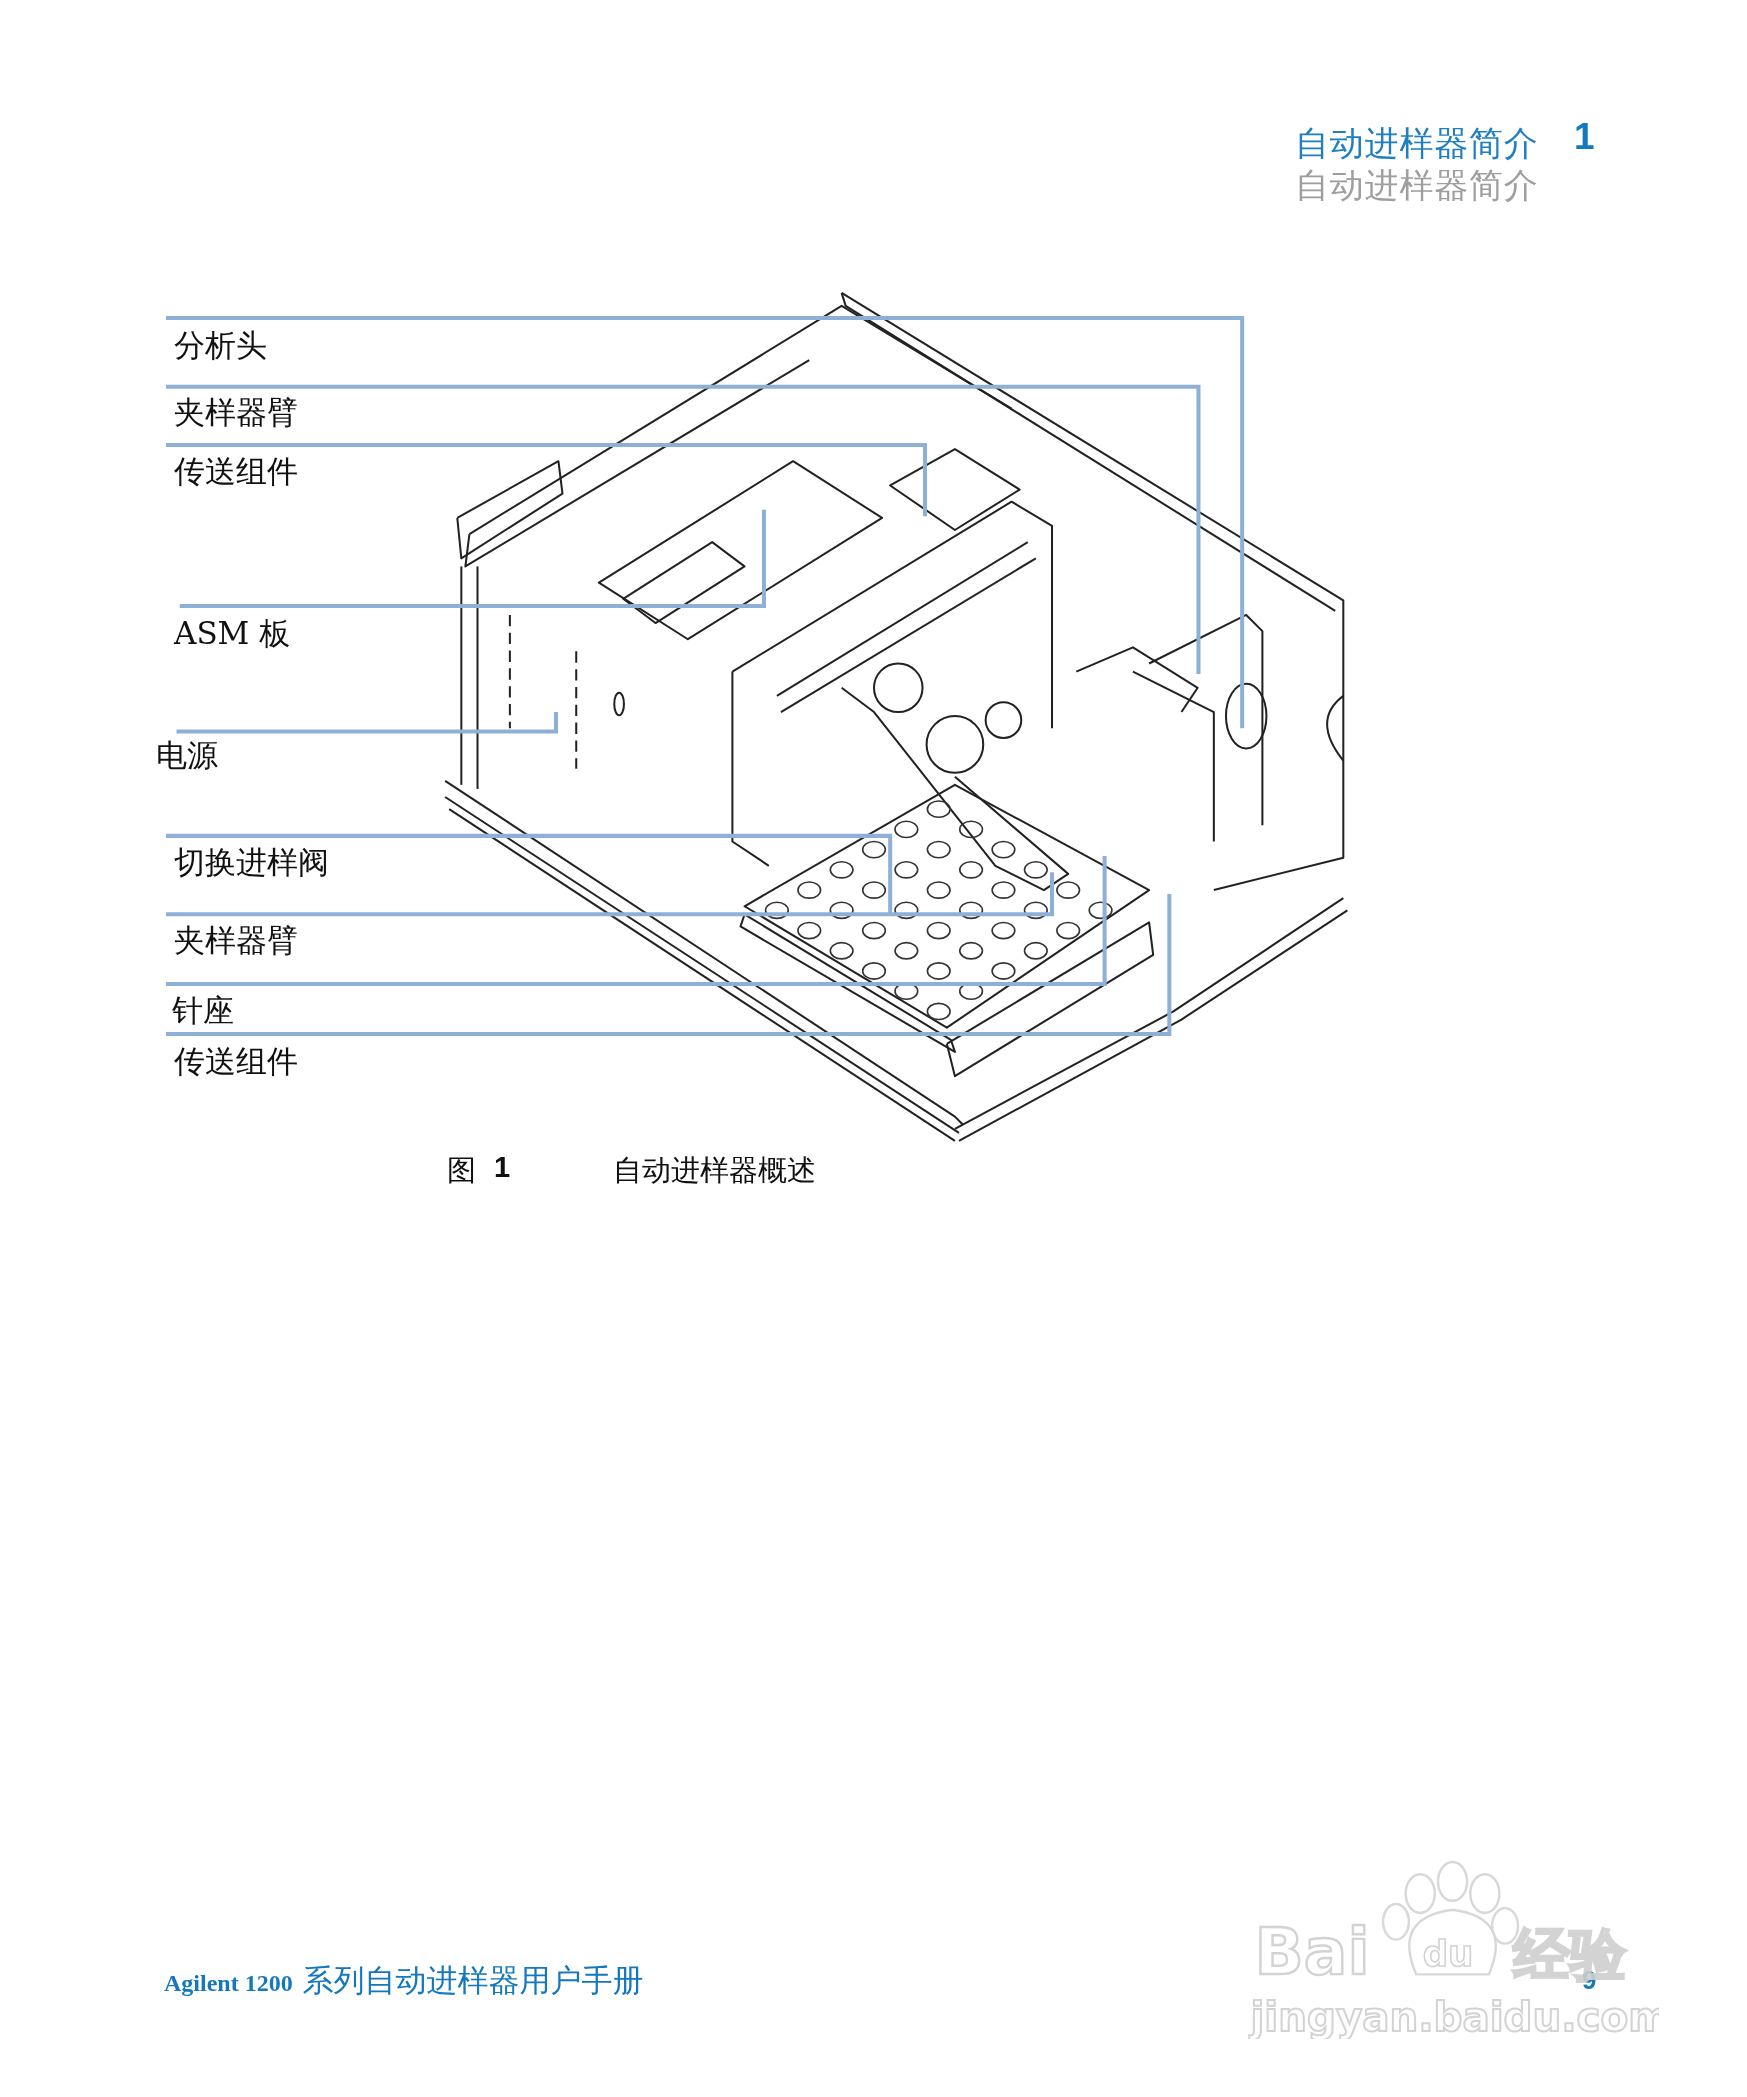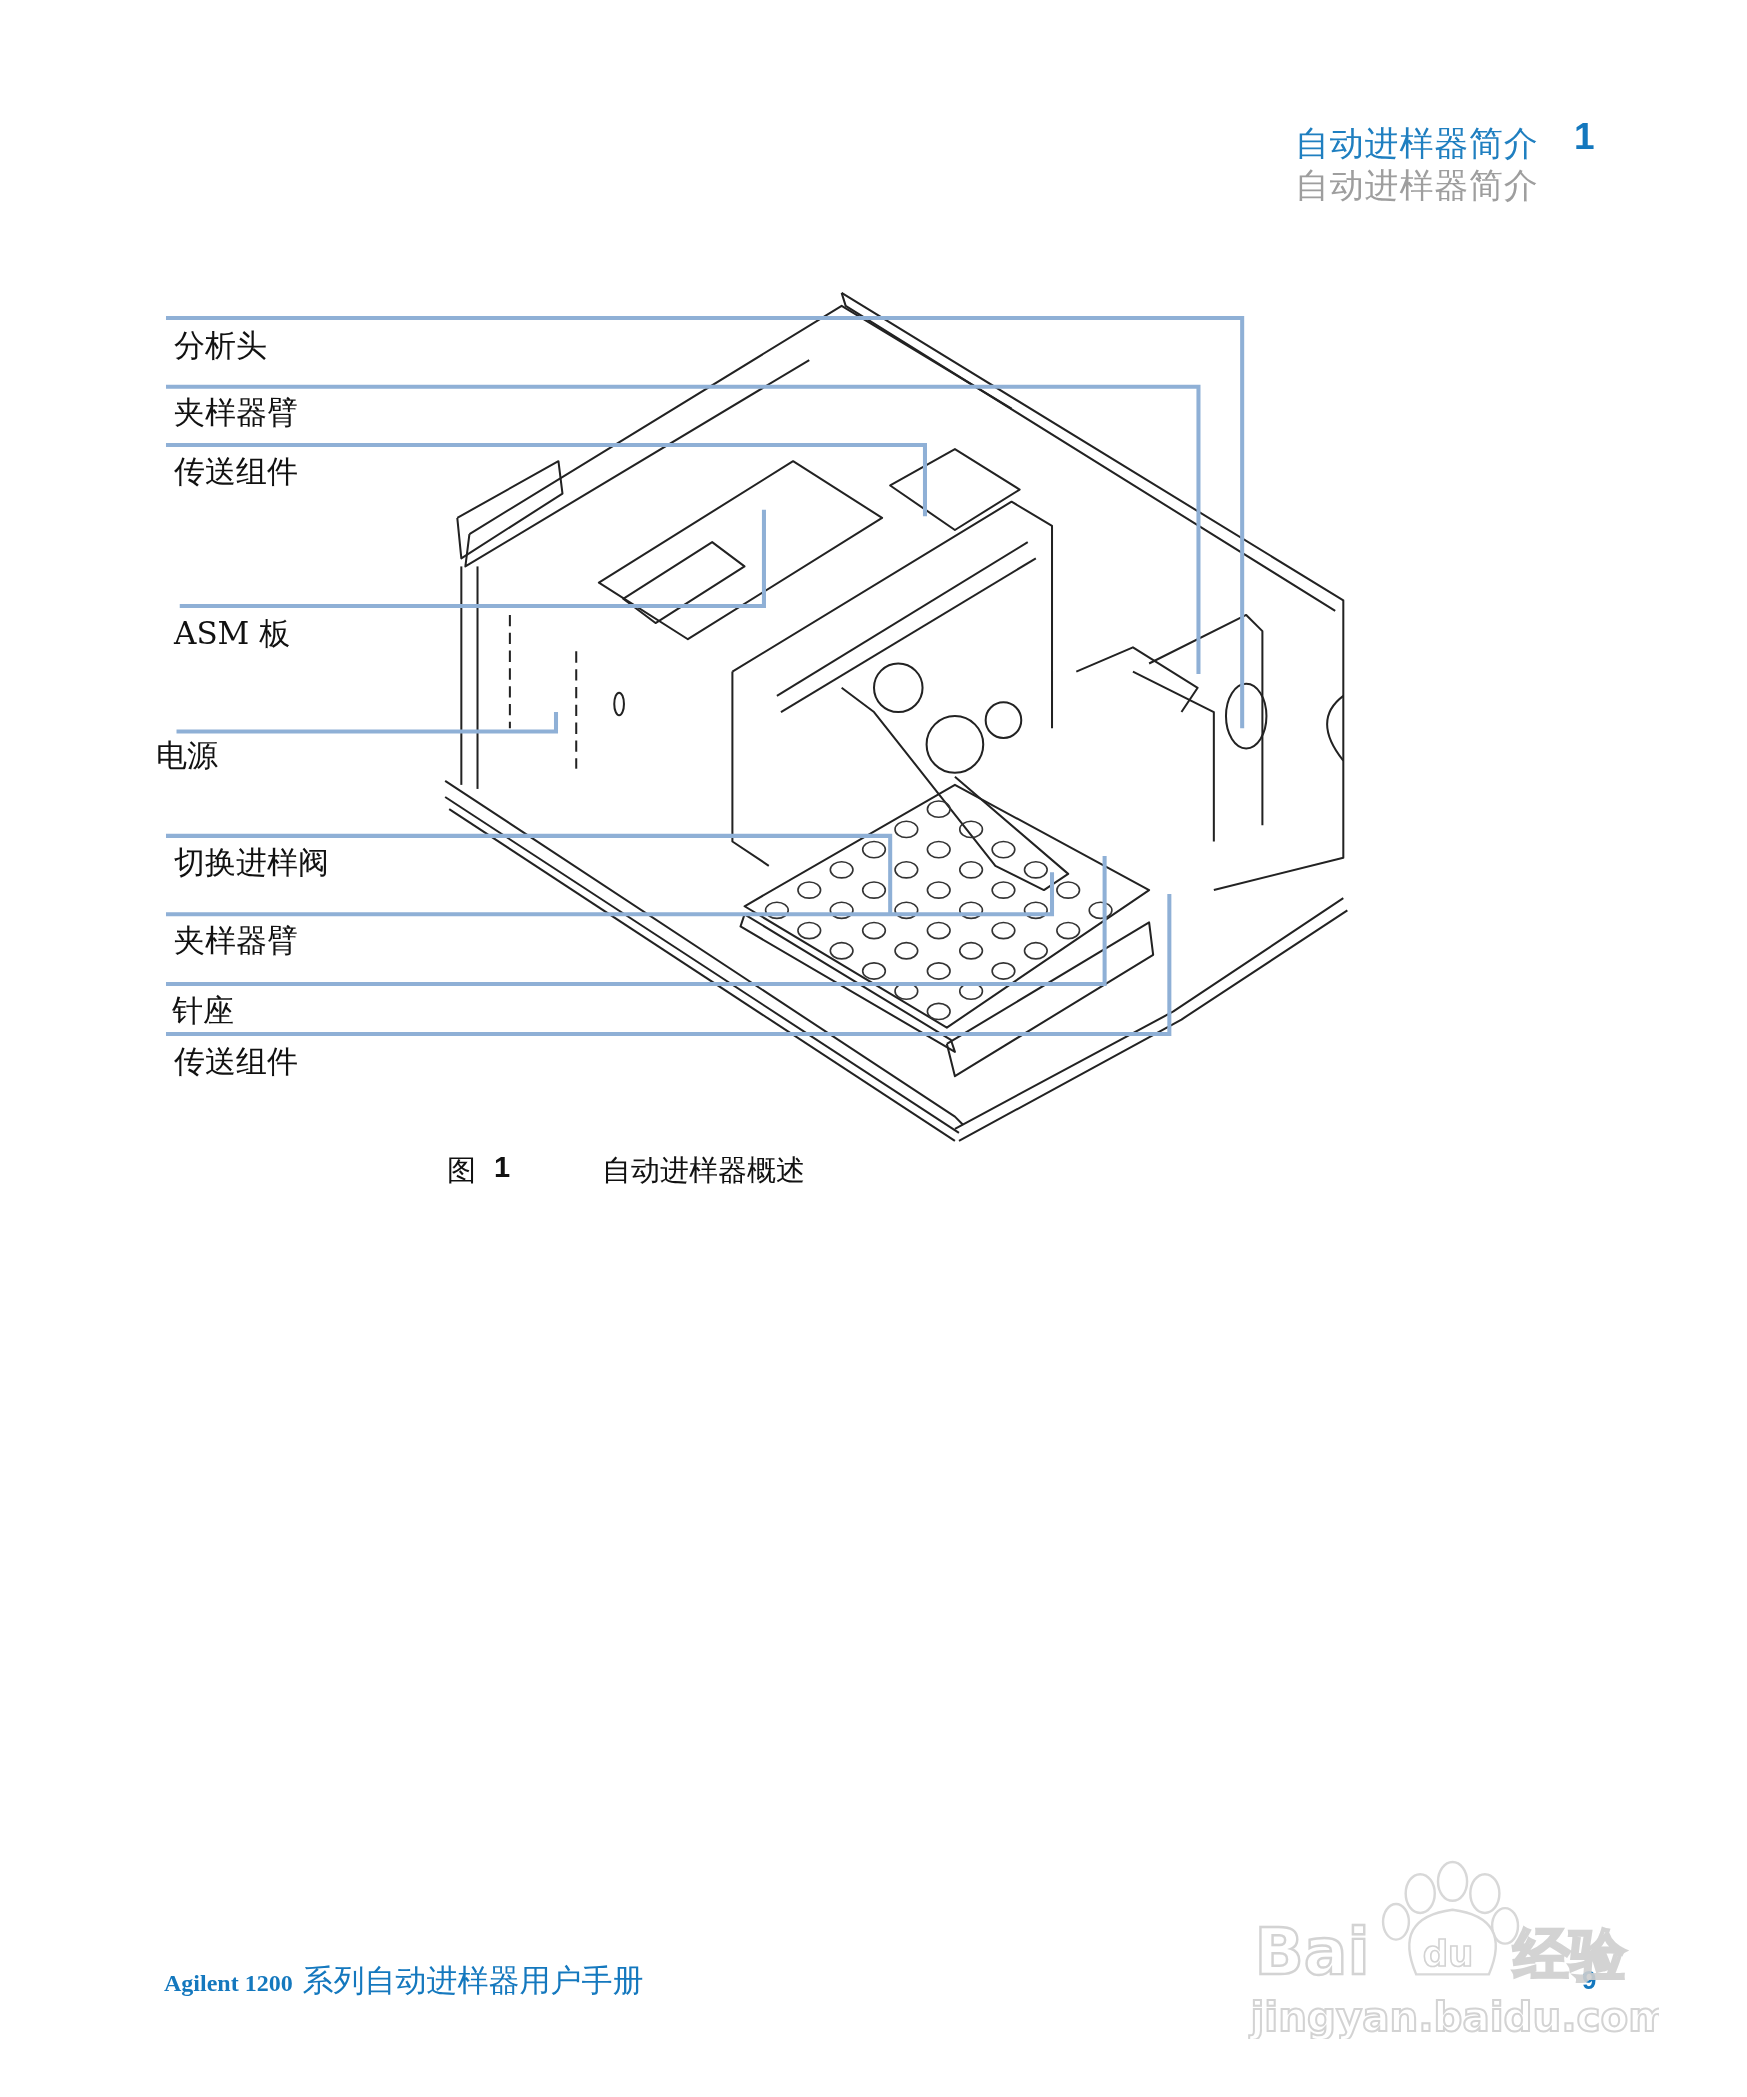--- a/index.html
+++ b/index.html
@@ -14,21 +14,21 @@
            font-family: "DejaVu Sans", sans-serif; letter-spacing: 0.8px; white-space: nowrap; }
 
     .figure { position: absolute; left: 0; top: 0; width: 1748px; height: 1149px; }
     .figure svg { position: absolute; left: 0; top: 0; }
     .label { position: absolute; font-size: 31px; color: #111; white-space: nowrap;
              font-family: "DejaVu Serif", "Liberation Serif", serif; }
 
     .caption { position: absolute; top: 1151px; left: 447px; font-size: 29px; color: #111; white-space: nowrap; }
     .caption .fig-word { position: absolute; left: 0; top: 0; font-family: "DejaVu Sans", sans-serif; }
     .caption .fig-num { position: absolute; left: 47px; top: 0; font-weight: bold; font-family: "Liberation Sans", sans-serif; }
-    .caption .fig-text { position: absolute; left: 155px; top: 0; font-family: Liberation Sans, sans-serif; }
+    .caption .fig-text { position: absolute; left: 166px; top: 0; font-family: Liberation Sans, sans-serif; }
 
     .footer-title { position: absolute; left: 164px; top: 1960px; font-size: 31px; color: #1478be; white-space: nowrap; }
     .footer-title .brand { font-family: "Liberation Serif", serif; font-weight: bold; font-size: 24px; margin-top: 20px; }
     .footer-title .rest { font-family: "DejaVu Sans", sans-serif; }
     .page-num { position: absolute; left: 1582px; top: 1965px; font-size: 26px; font-weight: bold;
                 color: #1478be; font-family: "Liberation Sans", sans-serif; }
 
     .watermark { position: absolute; left: 1238px; top: 1837px; width: 421px; height: 202px; opacity: 0.9; }
   </style>
 </head>

